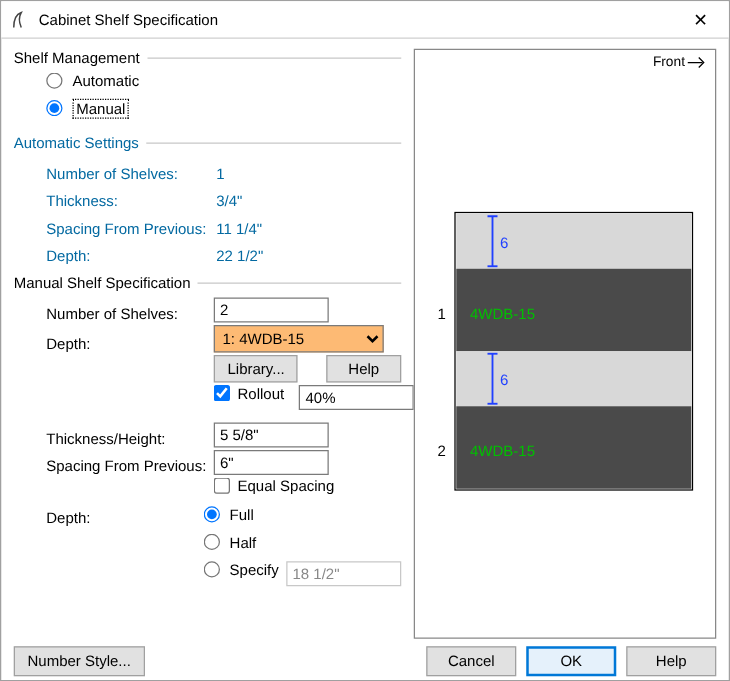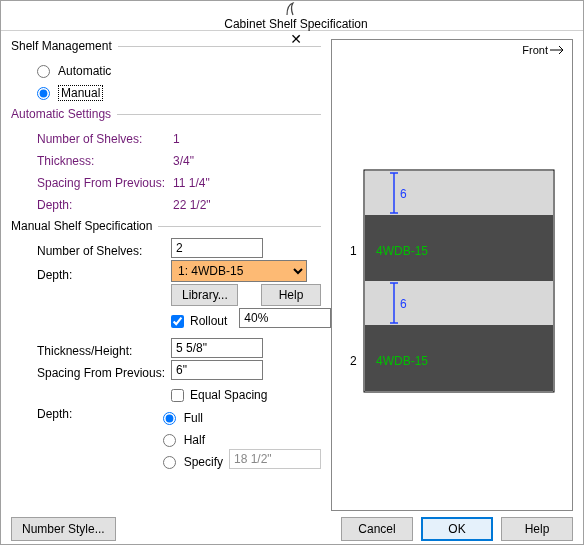--- a/index.html
+++ b/index.html
@@ -21,21 +21,20 @@
     display: flex;
     flex-direction: column;
   }
   .titlebar {
     height: 30px;
     border-bottom: 1px solid #d0d0d0;
     display: flex;
     align-items: center;
     padding: 0 0 0 8px;
     background: #fff;
-    flex-direction: column;
   }
   .titlebar .app-icon {
     width: 16px; height: 16px;
     margin-right: 6px;
     display: flex; align-items: center; justify-content: center;
   }
   .titlebar .title {
     flex: 1;
     font-size: 12px;
   }
@@ -74,21 +73,21 @@
     color: #000;
     margin-bottom: 4px;
   }
   .group-header .gh-label { white-space: nowrap; }
   .group-header .gh-line {
     flex: 1;
     height: 1px;
     background: #c8c8c8;
     margin-left: 6px;
   }
-  .disabled { color: #701a75; }
+  .disabled { color: #0369a1; }
   .form-row {
     display: flex;
     align-items: flex-end;
     min-height: 22px;
     padding: 1px 0;
   }
   .indent1 { padding-left: 26px; }
   .indent-opts { padding-left: 160px; }
   .lab {
     width: 134px;
@@ -128,21 +127,21 @@
     border: 1px solid #a0a0a0;
     background: #e1e1e1;
     font: inherit;
     padding: 0 10px;
     cursor: default;
   }
   .btn.small { min-width: 60px; }
   .btn.primary { border: 2px solid #0078d7; background: #e5f1fb; }
   .btn-row { display: flex; gap: 23px; }
   .radio-row, .check-row {
-    display: flex; align-items: flex-end; gap: 6px;
+    display: flex; align-items: flex-start; gap: 6px;
   }
   .radio-row input, .check-row input { margin: 0; }
   .radio-label { padding-left: 2px; }
   .focus-box {
     border: 1px dotted #000;
     padding: 0 2px;
   }
   .footer {
     height: 40px;
     display: flex;

